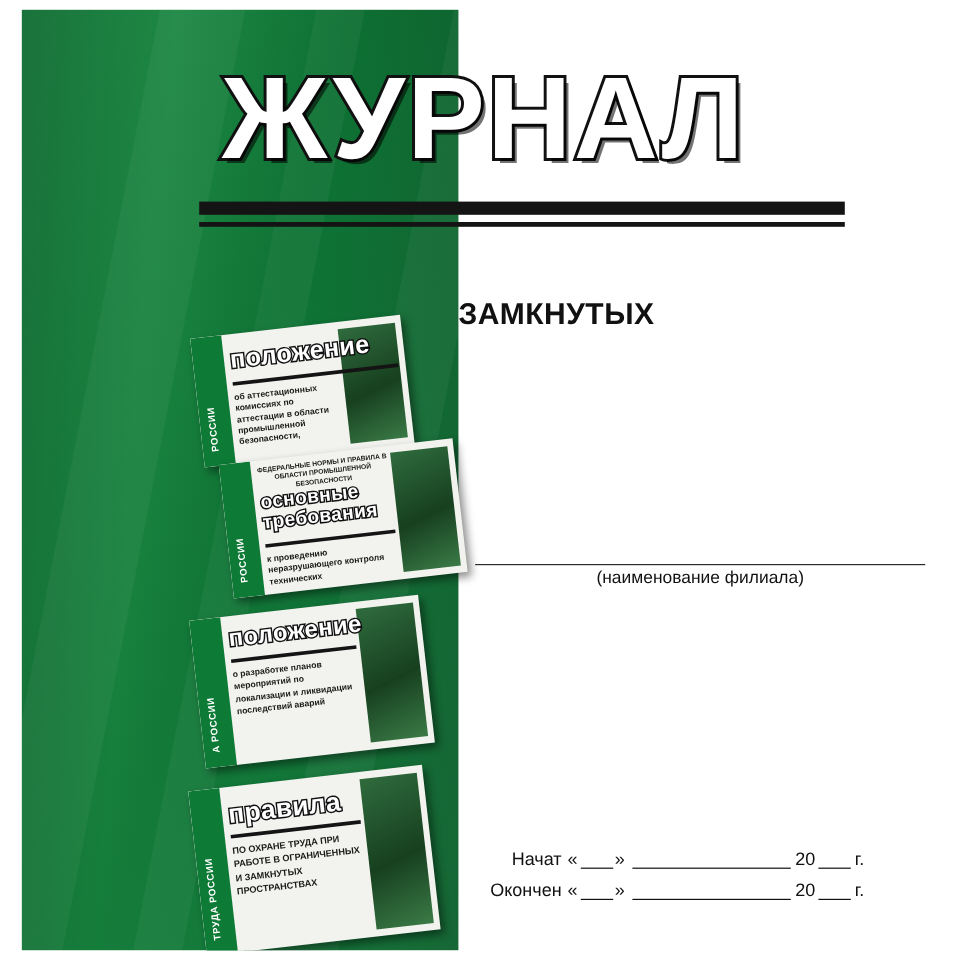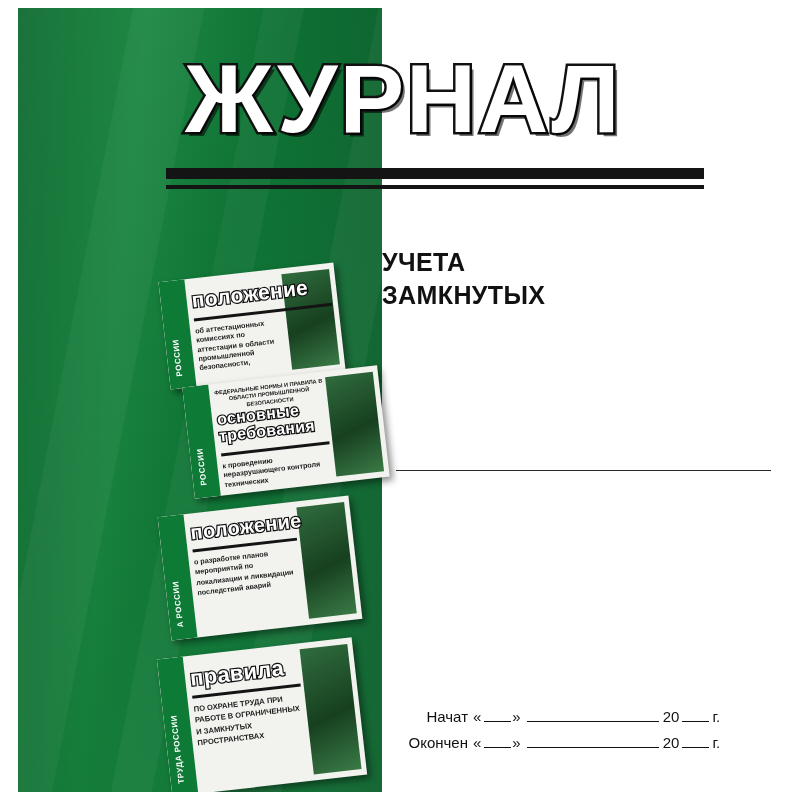--- a/index.html
+++ b/index.html
@@ -126,21 +126,21 @@
   .dates {
     position: absolute;
     left: 372px;
     top: 700px;
     width: 390px;
     font-size: 15px;
     color: #111111;
   }
   .date-row {
     display: flex;
-    align-items: flex-start;
+    align-items: center;
     margin-bottom: 9px;
     white-space: nowrap;
   }
   .date-label { width: 78px; text-align: right; padding-right: 5px; }
   .date-q { padding-right: 2px; }
   .blank-short {
     display: inline-block;
     width: 27px;
     border-bottom: 1px solid #111;
     margin: 0 1px;
@@ -242,26 +242,26 @@
       <div class="green-streak" style="left:40px;"></div>
       <div class="green-streak" style="left:170px;width:40px;"></div>
       <div class="green-streak" style="left:285px;width:55px;"></div>
     </div>
 
     <div class="journal-title">ЖУРНАЛ</div>
     <div class="title-rule"></div>
     <div class="title-rule-2"></div>
 
     <div class="subtitle">
-      <div>УЧЕТА</div>
       <div>ЗАМКНУТЫХ</div>
     </div>
 
     <div class="field-block" id="branch-field">
       <div class="field-line"></div>
+      <div class="field-caption">(наименование филиала)</div>
     </div>
 
 
     <div class="dates">
       <div class="date-row">
         <span class="date-label">Начат</span>
         <span class="date-q">«</span>
         <span class="blank-short"></span>
         <span class="date-q">»</span>
         <span class="blank-long"></span>

